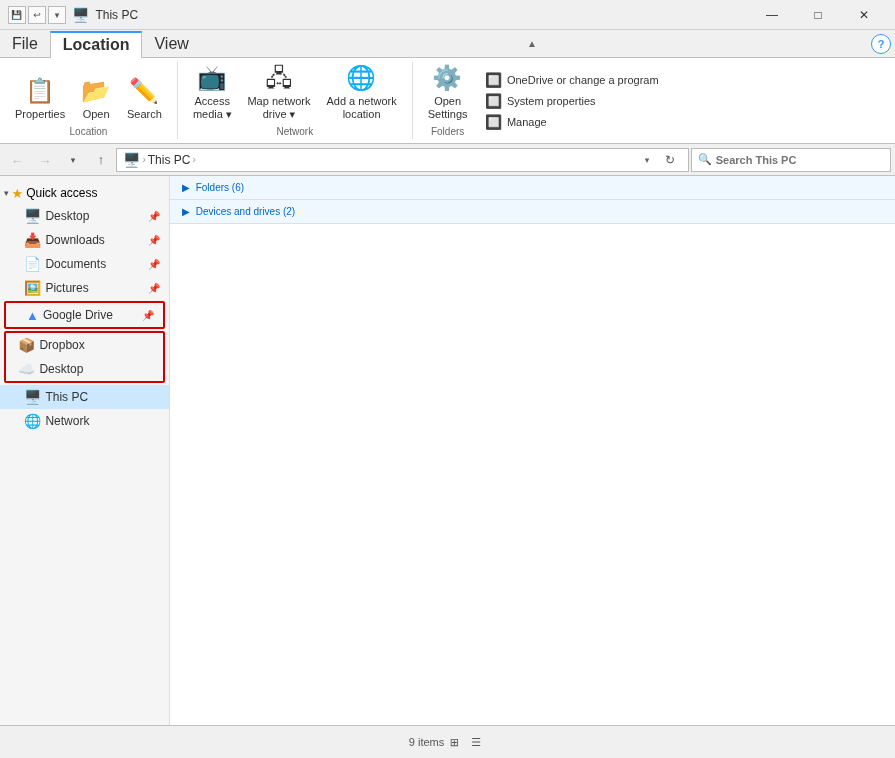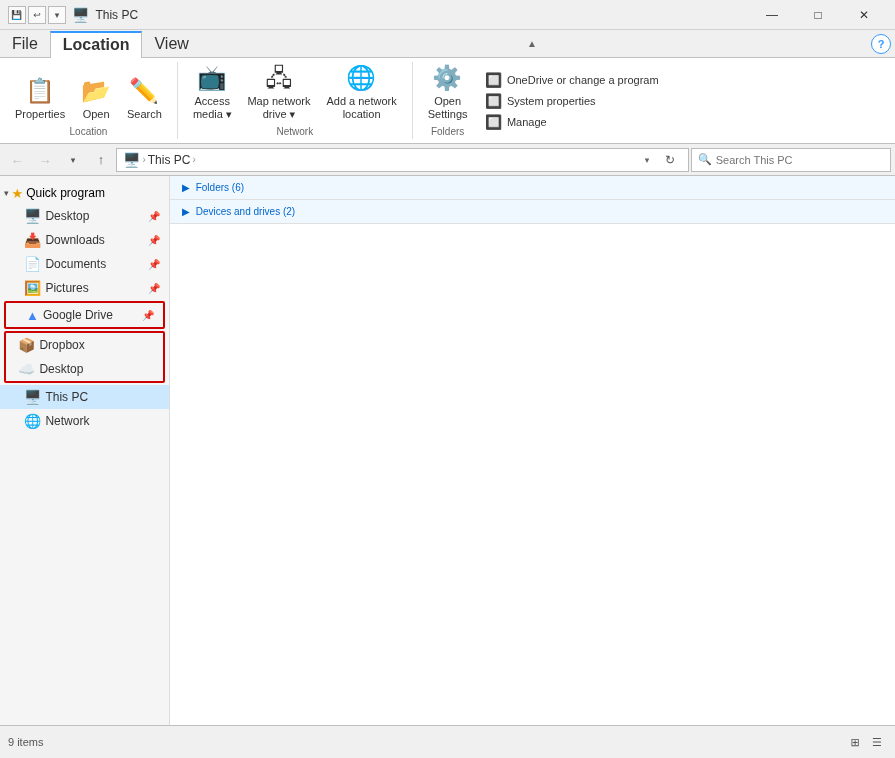--- a/index.html
+++ b/index.html
@@ -260,20 +260,21 @@
       padding: 0 6px;
       gap: 4px;
     }
     .search-input {
       border: none;
       background: transparent;
       font-size: 11px;
       color: #999;
       flex: 1;
       outline: none;
+      font-weight: bold;
     }
     .search-icon { font-size: 11px; color: #666; }
 
     
     .main {
       display: flex;
       flex: 1;
       overflow: hidden;
     }
 
@@ -339,21 +340,21 @@
     .section-chevron { font-size: 10px; color: #0066cc; }
 
     
     .status-bar {
       height: 24px;
       background: #f0f0f0;
       border-top: 1px solid #c0c0c0;
       display: flex;
       align-items: center;
       padding: 16px 8px;
-      justify-content: space-between;
+      justify-content: center;
     }
     .status-text { font-size: 11px; color: #555; }
     .view-icons { display: flex; gap: 2px; }
     .view-icon-btn {
       width: 20px;
       height: 18px;
       border: 1px solid transparent;
       background: transparent;
       cursor: pointer;
       display: flex;
@@ -477,21 +478,21 @@
   </div>
 </div>
 
 <div class="main">
 
   <div class="sidebar">
 
     <div class="sidebar-section-header">
       <span class="chevron-icon">▾</span>
       <span style="font-size:13px;color:#e8a000;">★</span>
-      <span class="item-label">Quick program</span>
+      <span class="item-label">Quick access</span>
     </div>
 
     <div class="sidebar-item" style="padding-left:24px;">
       <span class="item-icon">🖥️</span>
       <span class="item-label">Desktop</span>
       <span class="pin-icon">📌</span>
     </div>
     <div class="sidebar-item" style="padding-left:24px;">
       <span class="item-icon">📥</span>
       <span class="item-label">Downloads</span>

